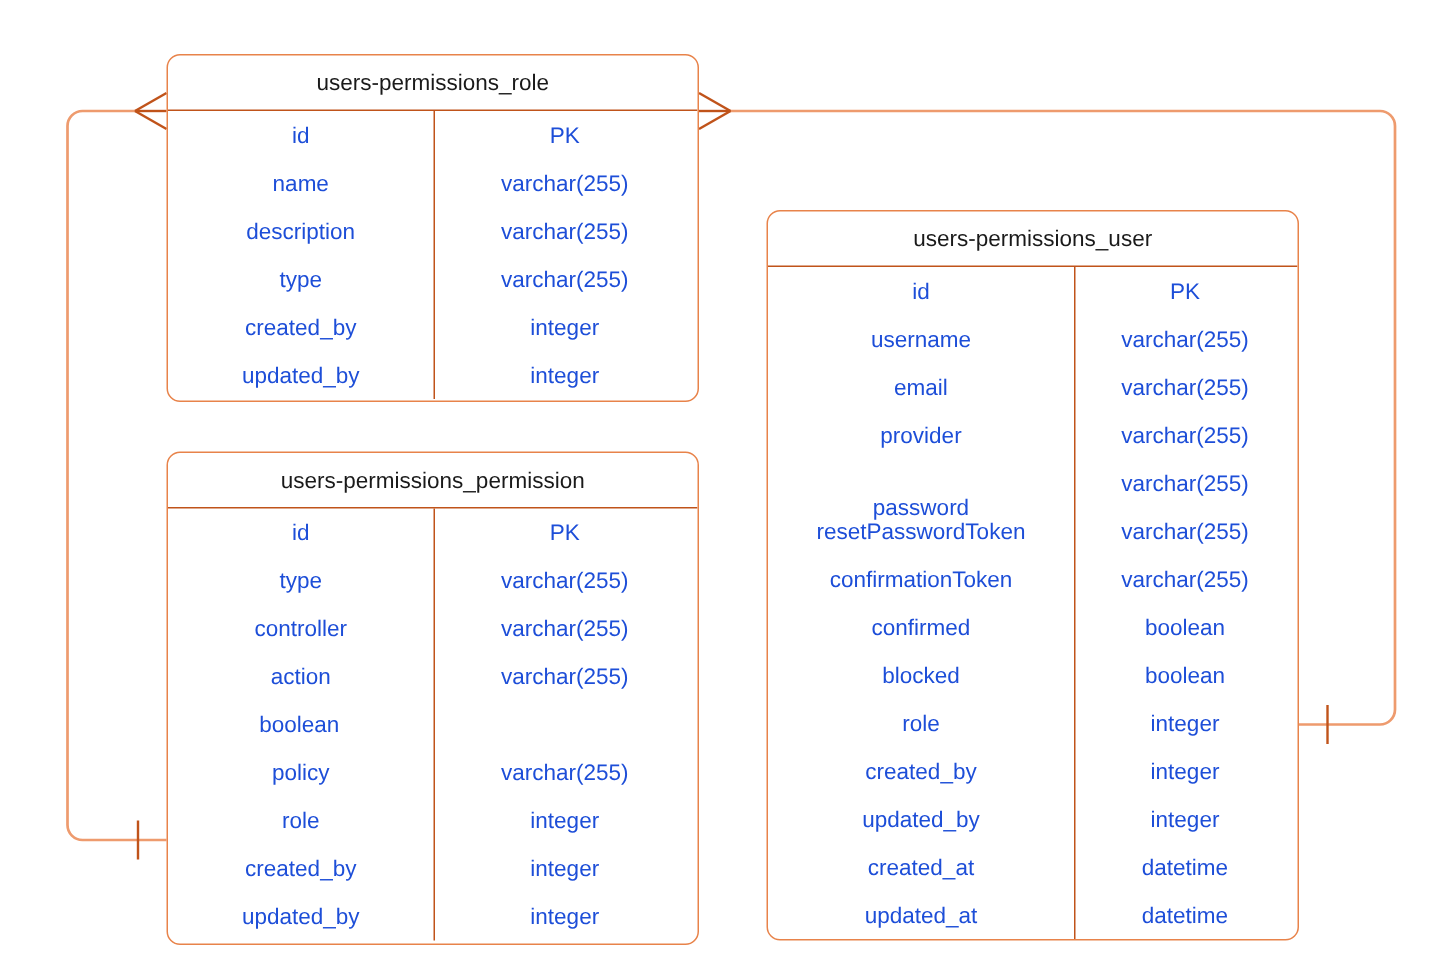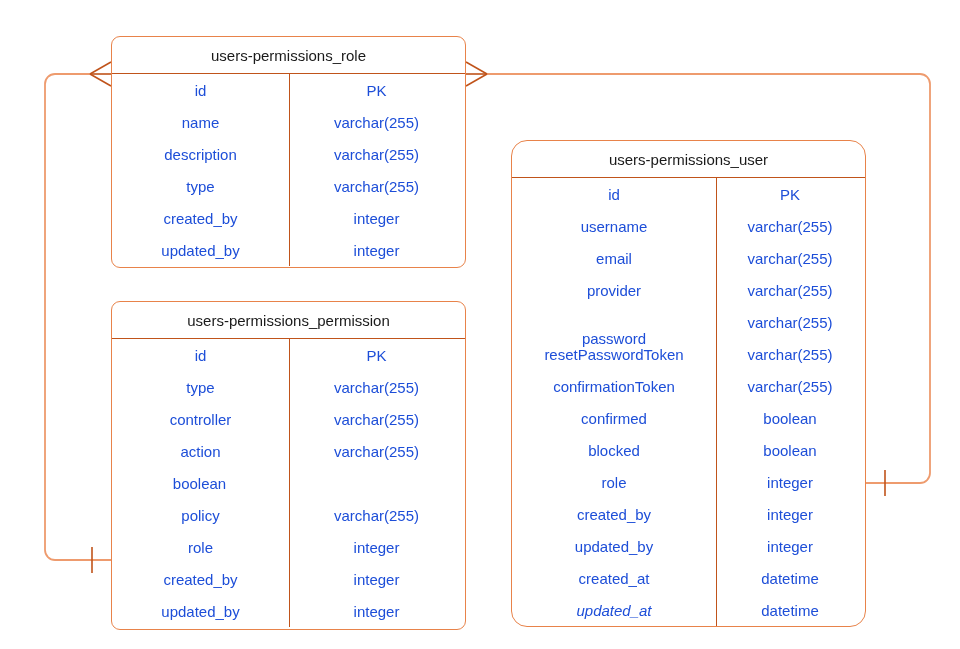--- a/index.html
+++ b/index.html
@@ -168,21 +168,21 @@
           <div class="row">
             <div class="cell cell-name" style="width: 177px;">created_by</div>
             <div class="cell cell-type" style="width: 175px;">integer</div>
           </div>
           <div class="row">
             <div class="cell cell-name" style="width: 177px;">updated_by</div>
             <div class="cell cell-type" style="width: 175px;">integer</div>
           </div>
         </div>
       </div>
-      <div class="entity" style="left: 511px; top: 140px; width: 355px; height: 487px; border-radius: 16px;">
+      <div class="entity" style="left: 511px; top: 140px; width: 355px; height: 487px;">
         <div class="entity-title">users-permissions_user</div>
         <div class="entity-body">
           <div class="col-divider" style="left: 204px;"></div>
           <div class="row">
             <div class="cell cell-name" style="width: 204px;">id</div>
             <div class="cell cell-type" style="width: 148px;">PK</div>
           </div>
           <div class="row">
             <div class="cell cell-name" style="width: 204px;">username</div>
             <div class="cell cell-type" style="width: 148px;">varchar(255)</div>
@@ -225,20 +225,20 @@
           </div>
           <div class="row">
             <div class="cell cell-name" style="width: 204px;">updated_by</div>
             <div class="cell cell-type" style="width: 148px;">integer</div>
           </div>
           <div class="row">
             <div class="cell cell-name" style="width: 204px;">created_at</div>
             <div class="cell cell-type" style="width: 148px;">datetime</div>
           </div>
           <div class="row">
-            <div class="cell cell-name" style="width: 204px; font-style: italic;">updated_at</div>
+            <div class="cell cell-name" style="width: 204px;">updated_at</div>
             <div class="cell cell-type" style="width: 148px;">datetime</div>
           </div>
         </div>
       </div>
     </div>
 
 </div>
 
 </body></html>

